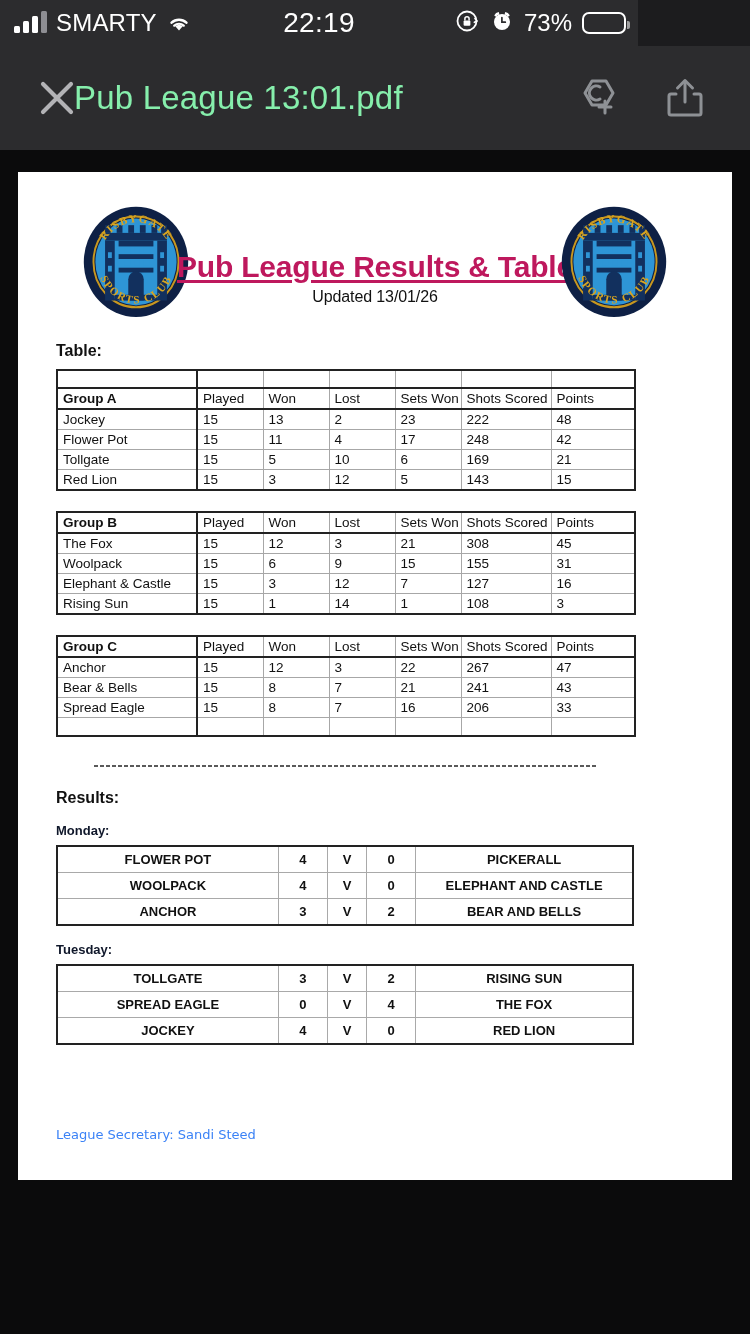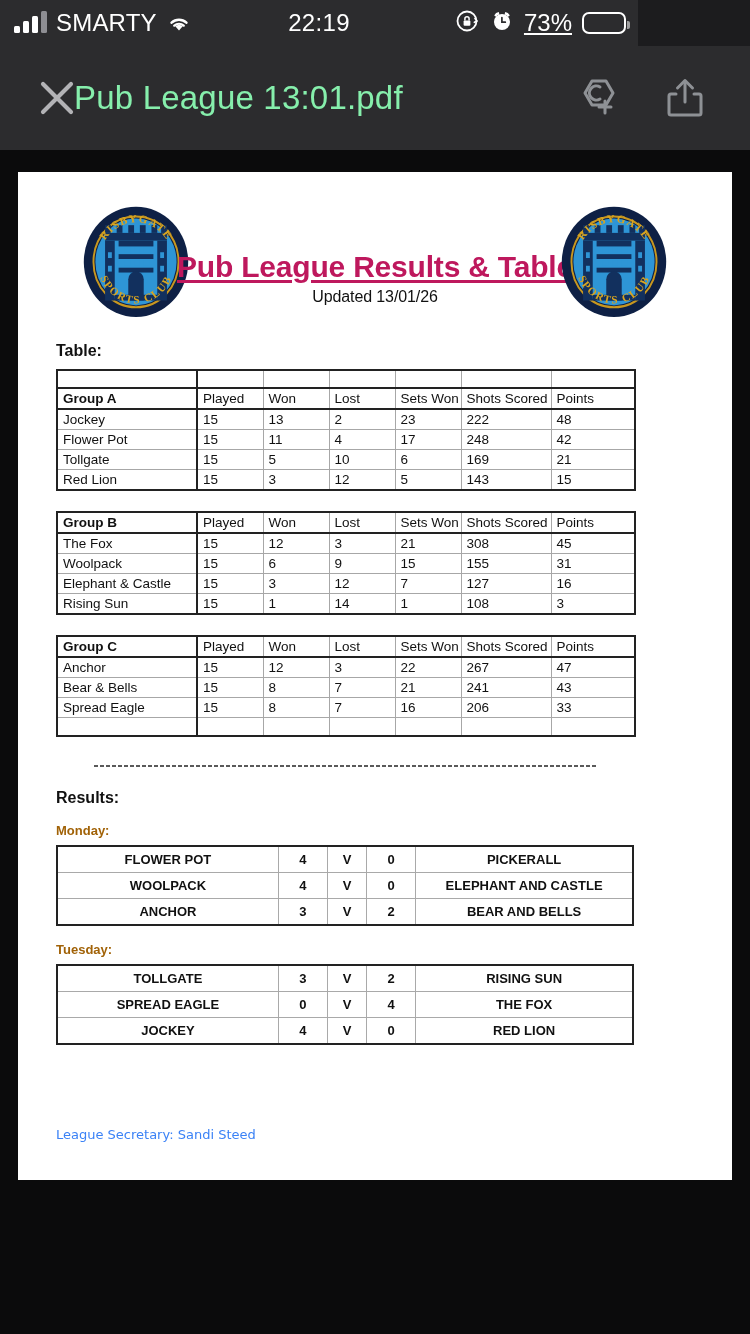--- a/index.html
+++ b/index.html
@@ -22,25 +22,25 @@
   .signal-bars { display: flex; align-items: flex-end; gap: 3px; height: 20px; }
   .signal-bars i { display: block; width: 6px; background: #ffffff; border-radius: 1.5px; }
   .signal-bars i:nth-child(1) { height: 7px; }
   .signal-bars i:nth-child(2) { height: 12px; }
   .signal-bars i:nth-child(3) { height: 17px; }
   .signal-bars i:nth-child(4) { height: 22px; background: #8e8e93; }
   .carrier { font-size: 24px; letter-spacing: .2px; font-weight: 400; }
   .wifi { width: 26px; height: 20px; position: relative; }
   .sb-center {
     position: absolute; left: 0; right: 0; text-align: center;
-    font-size: 24px; font-weight: 500; letter-spacing: .3px;
+    font-size: 28px; font-weight: 500; letter-spacing: .3px;
   }
   .sb-right {
     margin-left: auto; margin-right: 12px;
-    display: flex; align-items: center; gap: 10px; text-decoration: underline;
+    display: flex; align-items: center; gap: 10px;
   }
   .battery-pct { font-size: 24px; font-weight: 400; }
   .battery {
     width: 44px; height: 22px; border: 2.5px solid #ffffff;
     border-radius: 7px; position: relative; padding: 2.5px;
   }
   .battery::after {
     content: ""; position: absolute; right: -6px; top: 7px;
     width: 3px; height: 8px; background: rgba(255,255,255,.55);
     border-radius: 0 2px 2px 0;
@@ -93,21 +93,21 @@
     text-decoration: underline; text-underline-offset: 3px;
     letter-spacing: -.2px;
   }
   .doc-sub { font-size: 16px; color: #111; margin-top: 4px; letter-spacing: -.1px; }
 
   .section-label {
     font-size: 16px; font-weight: 700; color: #111;
     margin: 22px 0 9px 4px;
   }
   .day-label {
-    font-size: 13px; font-weight: 700; color: #a16207;
+    font-size: 13px; font-weight: 700; color: #0f172a;
     margin: 16px 0 7px 4px;
   }
 
   
   .ltable {
     border-collapse: collapse;
     width: 578px; margin-left: 4px;
     table-layout: fixed;
     padding-left: 16px;
   }

